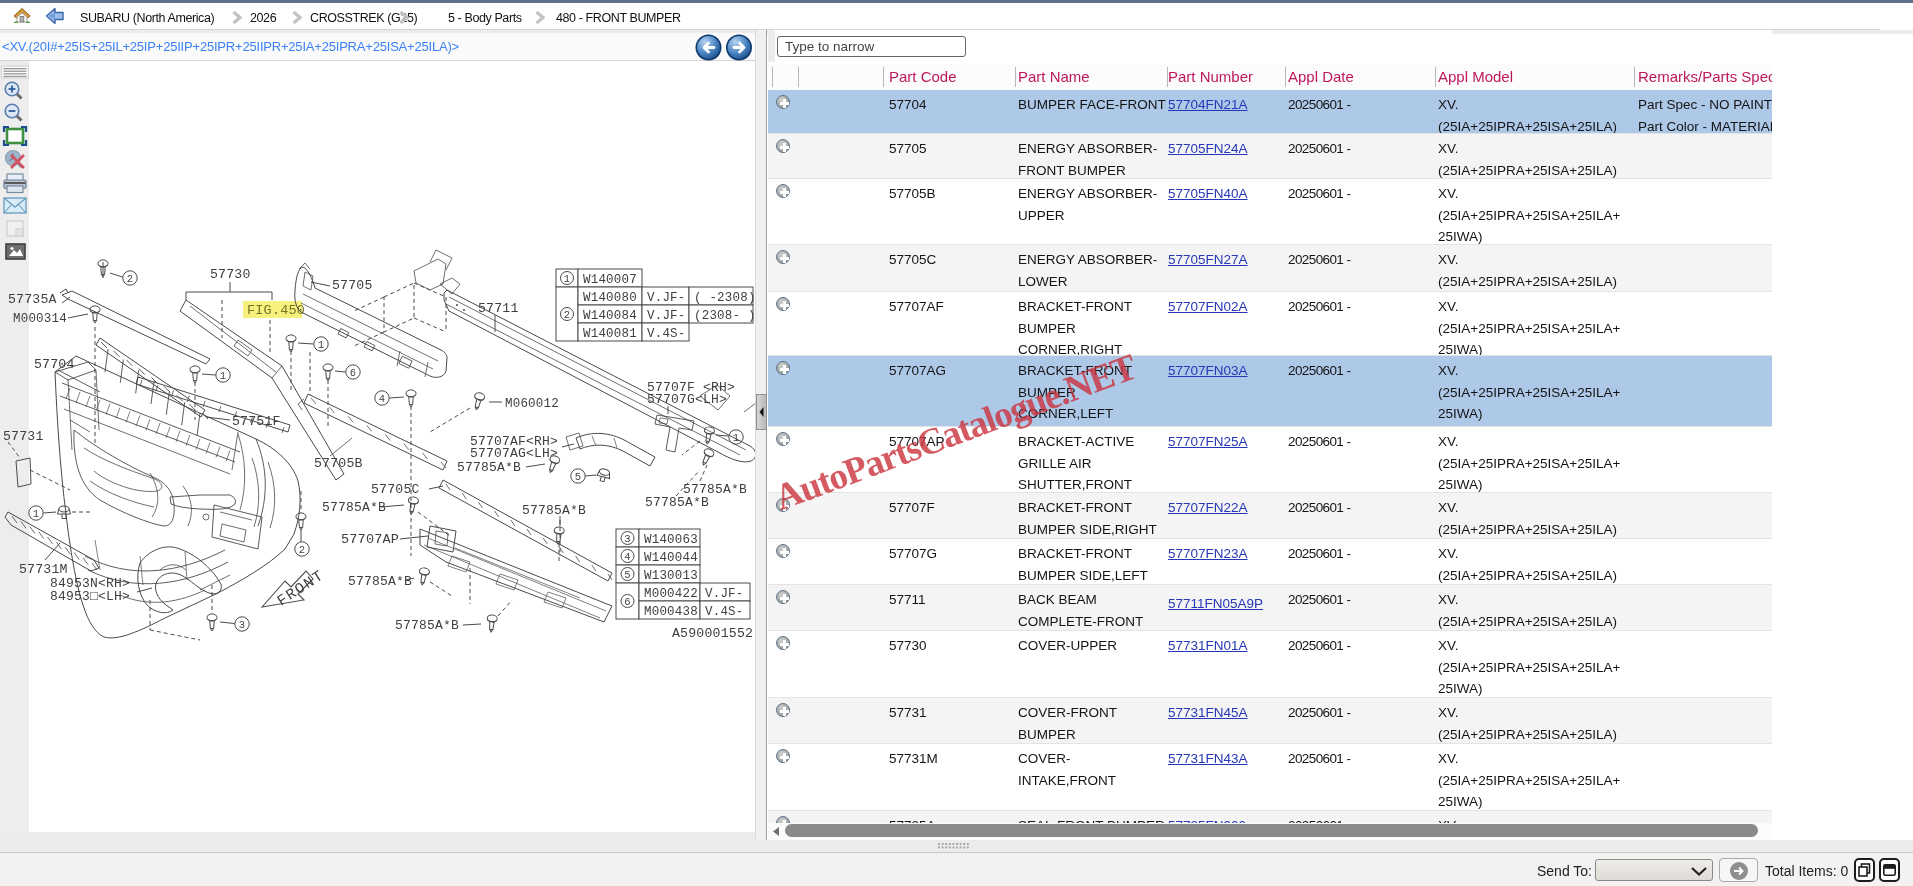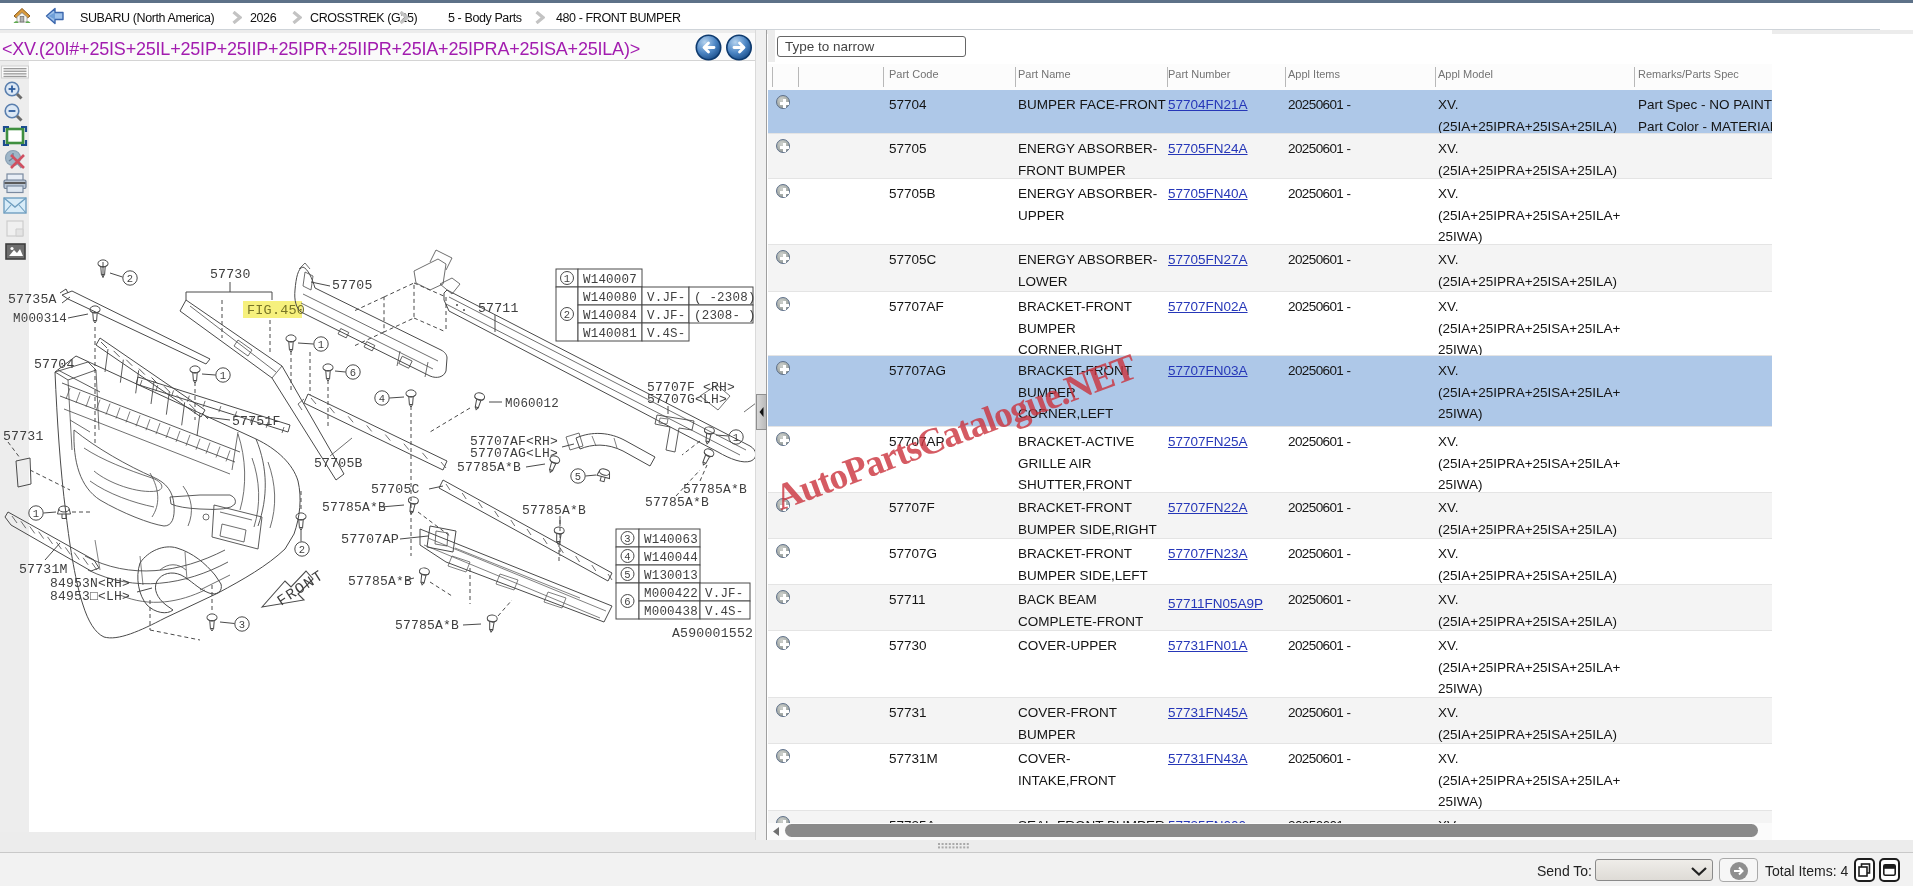--- a/index.html
+++ b/index.html
@@ -1,25 +1,25 @@
 <!DOCTYPE html>
 <html><head><meta charset="utf-8"><style>
 *{margin:0;padding:0;box-sizing:border-box}
 html,body{width:1913px;height:886px;overflow:hidden;background:#fff;
  font-family:"Liberation Sans",sans-serif;-webkit-font-smoothing:antialiased}
 .abs{position:absolute}
 #topline{left:0;top:0;width:1913px;height:3px;background:#5d7188}
 #crumbbar{left:0;top:3px;width:1880px;height:27px;background:#fff;border-bottom:1px solid #cfd4d9}
 .crumbtxt{position:absolute;top:8px;font-size:12.5px;color:#111;letter-spacing:-0.4px}
 #titlebar{left:0;top:33px;width:755px;height:28px;background:#fafafa;border-bottom:1px solid #d4d4d4}
-#titletxt{position:absolute;left:2px;top:6px;font-size:18px;color:#a21caf;letter-spacing:-0.2px}
+#titletxt{position:absolute;left:2px;top:6px;font-size:13px;color:#3b82f6;letter-spacing:-0.2px}
 #toolstrip{left:0;top:61px;width:29px;height:771px;background:#ededed}
 #rightpanel{left:768px;top:30px;width:1004px;height:810px;background:#fff;overflow:hidden}
 #filter{position:absolute;left:9px;top:6px;width:189px;height:21px;border:1px solid #666;border-radius:3px;background:#fff;font-size:13.5px;color:#444;padding-left:7px;line-height:19px}
-#thead{position:absolute;left:0;top:34px;width:1145px;height:26px;background:#fcfcfc;font-size:11px;color:#737373}
+#thead{position:absolute;left:0;top:34px;width:1145px;height:26px;background:#fcfcfc;font-size:15px;color:#be185d}
 .hsep{position:absolute;top:3px;height:20px;width:1px;background:#b8b8b8}
 .hlbl{position:absolute;top:4px;white-space:nowrap}
 .row{position:absolute;left:0;width:1127px;overflow:hidden;border-bottom:1px solid #e4e4e4;font-size:13.5px;color:#141414}
 .row div{position:absolute;white-space:nowrap;line-height:21.5px}
 .sel{background:#aec8e8}
 .alt{background:#f4f4f4}
 .lnk{color:#2637b8;text-decoration:underline}
 .plus{position:absolute;left:8px;width:14px;height:14px;border-radius:50%;
  background:radial-gradient(circle at 40% 32%, #cfd2ce 0%, #a3a9a6 60%, #7d8684 95%);border:1px solid #5e7089}
 .plus:after{content:"";position:absolute;left:5.5px;top:2.5px;width:3px;height:9px;background:#fff}
@@ -97,21 +97,21 @@
       <div class="hsep" style="left:30px"></div>
       <div class="hsep" style="left:115px"></div>
       <div class="hsep" style="left:247px"></div>
       <div class="hsep" style="left:399px"></div>
       <div class="hsep" style="left:517px"></div>
       <div class="hsep" style="left:667px"></div>
       <div class="hsep" style="left:866px"></div>
       <div class="hlbl" style="left:121px">Part Code</div>
       <div class="hlbl" style="left:250px">Part Name</div>
       <div class="hlbl" style="left:400px">Part Number</div>
-      <div class="hlbl" style="left:520px">Appl Items</div>
+      <div class="hlbl" style="left:520px">Appl Date</div>
       <div class="hlbl" style="left:670px">Appl Model</div>
       <div class="hlbl" style="left:870px">Remarks/Parts Spec</div>
     </div>
     <div class="row sel" style="top:60px;height:44px">
       <span class="plus" style="top:5px"></span>
       <div style="left:121px;top:4px">57704</div>
       <div style="left:250px;top:4px">BUMPER FACE-FRONT</div>
       <div style="left:400px;top:4px"><span class="lnk">57704FN21A</span></div>
       <div style="left:520px;top:4px;letter-spacing:-0.6px">20250601 -</div>
       <div style="left:670px;top:4px">XV.<br>(25IA+25IPRA+25ISA+25ILA)</div>
@@ -270,21 +270,21 @@
 <svg class="abs" style="left:95px;top:7px" width="16" height="9" viewBox="0 0 16 9">
         <path d="M1,1 L8,7.5 L15,1" fill="none" stroke="#222" stroke-width="2.2"></path>
       </svg>
     </div>
     <div class="abs" style="left:1719px;top:5px;width:39px;height:24px;border:1px solid #a9a9a9;border-radius:4px;background:#f6f6f6">
 <svg class="abs" style="left:9px;top:2px" width="20" height="20" viewBox="0 0 20 20">
         <circle cx="10" cy="10" r="9" fill="#8e8e8e"></circle>
         <path d="M5,10 L13,10 M10,6.5 L13.5,10 L10,13.5" stroke="#fff" stroke-width="2" fill="none"></path>
       </svg>
     </div>
-    <span class="abs" style="left:1765px;top:10px">Total Items: 4</span>
+    <span class="abs" style="left:1765px;top:10px">Total Items: 0</span>
     <div class="abs" style="left:1854px;top:5px;width:21px;height:24px;border:2px solid #1d1d1d;border-radius:5px;background:#fff">
 <svg class="abs" style="left:2px;top:3px" width="13" height="14" viewBox="0 0 13 14">
         <rect x="3.5" y="1" width="8" height="9" fill="#fff" stroke="#1d1d1d" stroke-width="1.6"></rect>
         <rect x="1" y="4" width="8" height="9" fill="#fff" stroke="#1d1d1d" stroke-width="1.6"></rect>
       </svg>
     </div>
     <div class="abs" style="left:1879px;top:5px;width:21px;height:24px;border:2px solid #1d1d1d;border-radius:5px;background:#fff">
 <svg class="abs" style="left:2px;top:4px" width="13" height="12" viewBox="0 0 13 12">
         <rect x="0.8" y="0.8" width="11.4" height="10.4" rx="1.5" fill="#fff" stroke="#1d1d1d" stroke-width="1.6"></rect>
         <rect x="0.8" y="0.8" width="11.4" height="4" fill="#1d1d1d"></rect>

